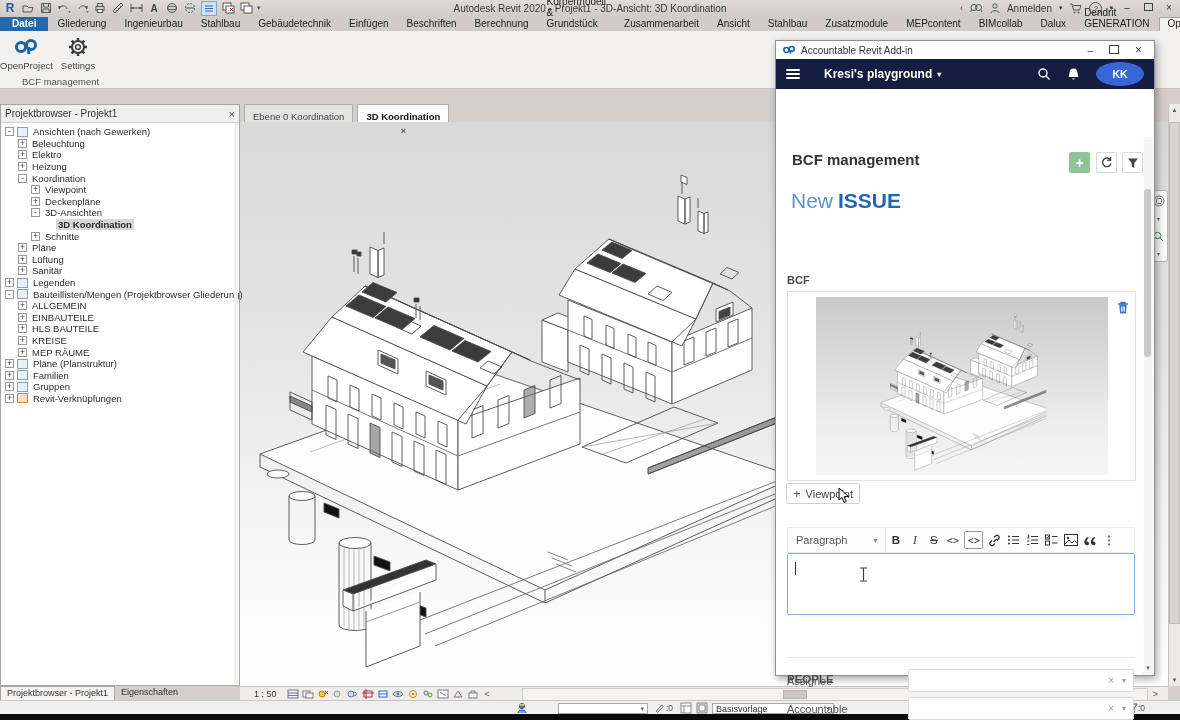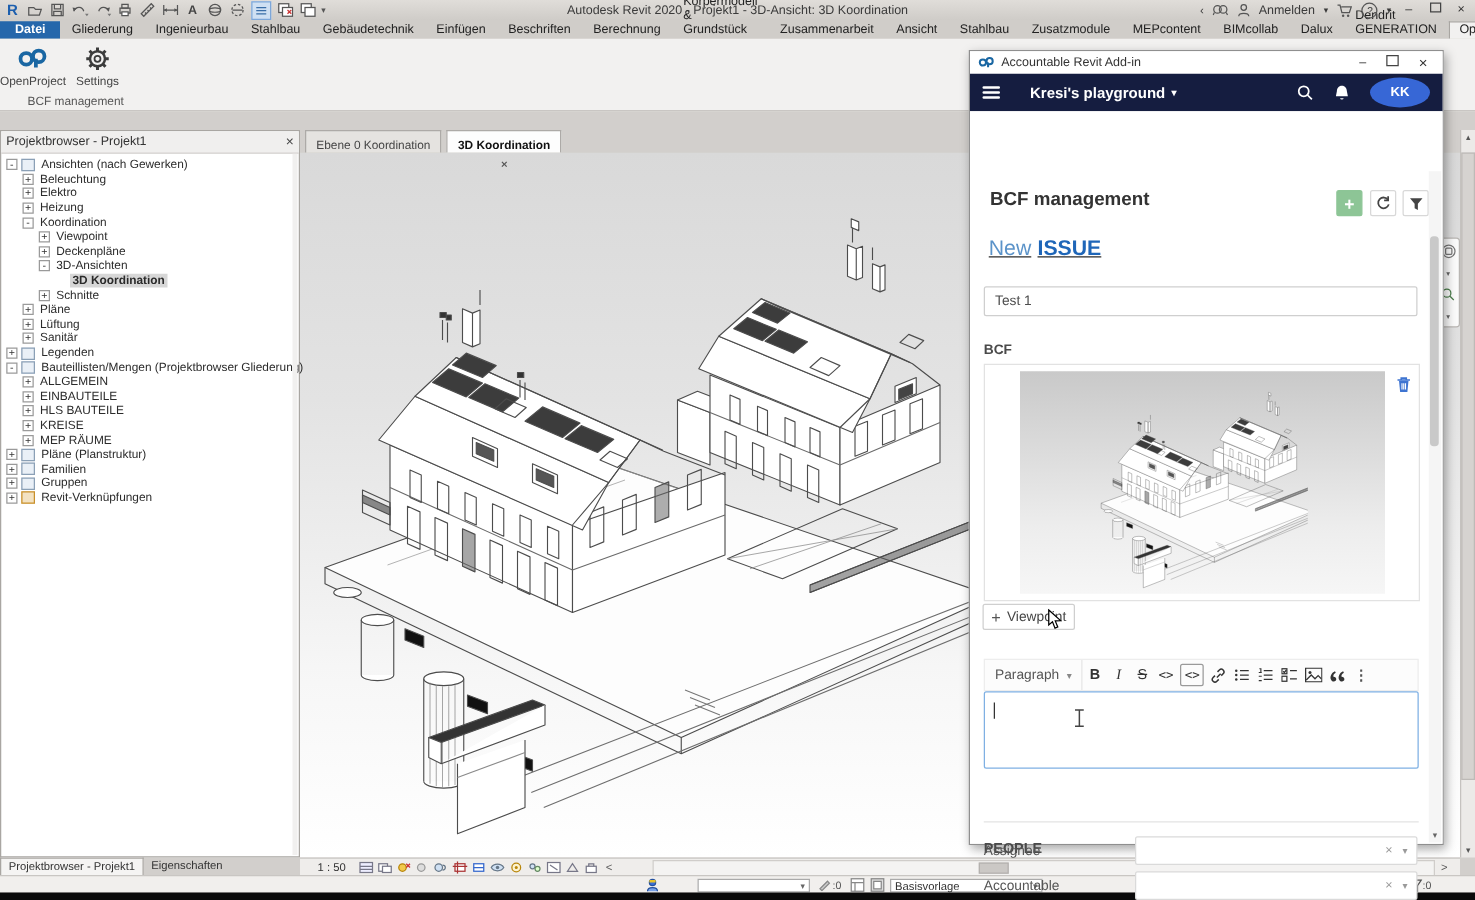--- a/index.html
+++ b/index.html
@@ -80,34 +80,34 @@
   .hambox i{height:2px;background:#fff;border-radius:1px;}
   .aw-proj{font-size:12px;font-weight:bold;margin-left:14px;display:flex;align-items:center;gap:5px;}
   .aw-icons{margin-left:auto;display:flex;align-items:center;gap:16px;}
   .avatar{width:48px;height:24px;border-radius:50%;background:#3767d6;color:#fff;font-size:10.5px;font-weight:bold;
     display:flex;align-items:center;justify-content:center;}
   .aw-body{position:relative;height:586px;background:#fff;}
   .aw-h1{position:absolute;left:16px;top:62px;font-size:15px;font-weight:bold;color:#333;}
   .sqbtn{position:absolute;top:63px;width:21px;height:21px;box-sizing:border-box;border:1px solid #d8d8d8;border-radius:2px;
     background:#fff;display:flex;align-items:center;justify-content:center;}
   .sqbtn.green{background:#8dc596;border-color:#8dc596;color:#fff;font-size:14px;font-weight:bold;}
-  .newissue{position:absolute;left:15px;top:100px;font-size:17px;text-decoration:underline;}
+  .newissue{position:absolute;left:15px;top:100px;font-size:21px;}
   .newissue .n{color:#5b93c9;}
   .newissue .i{color:#1f66b8;font-weight:bold;margin-left:5px;}
   .titlein{position:absolute;left:11px;top:140px;width:347px;height:24px;box-sizing:border-box;border:1px solid #cfcfcf;
     border-radius:2px;font-family:"Liberation Sans",sans-serif;font-size:11px;color:#4d4d4d;padding:0 8px;}
   .bcflbl{position:absolute;left:11px;top:185px;font-size:11px;font-weight:bold;color:#4a4a4a;}
   .vpcard{position:absolute;left:11px;top:202px;width:349px;height:190px;border:1px solid #e2e2e2;box-sizing:border-box;background:#fff;}
   .vpimg{position:absolute;left:28px;top:5px;width:292px;height:178px;background:linear-gradient(#c9c9c9,#ededed 70%,#f6f6f6);overflow:hidden;}
   .trash{position:absolute;right:5px;top:8px;}
   .vpbtn{position:absolute;left:10px;top:394px;width:74px;height:21px;box-sizing:border-box;border:1px solid #cfcfcf;
     border-radius:2px;background:#fff;display:flex;align-items:center;justify-content:center;gap:5px;font-size:11px;color:#444;}
   .edbar{position:absolute;left:11px;top:438px;width:348px;height:26px;box-sizing:border-box;border:1px solid #ededed;
     background:#fcfcfc;display:flex;align-items:center;font-size:11.5px;color:#333;}
-  .edsel{display:flex;align-items:center;gap:6px;font-size:11px;color:#555;padding:0 8px;border-right:1px solid #e5e5e5;height:100%;}
+  .edsel{display:flex;align-items:center;gap:26px;font-size:11px;color:#555;padding:0 8px;border-right:1px solid #e5e5e5;height:100%;}
   .edic{width:19px;text-align:center;display:flex;align-items:center;justify-content:center;height:100%;}
   .edic.boxed{border:1px solid #9a9a9a;border-radius:2px;height:16px;width:17px;margin:0 2px;}
   .mono{font-family:"DejaVu Sans Mono",monospace;font-size:10px;}
   .edarea{position:absolute;left:11px;top:464px;width:348px;height:62px;box-sizing:border-box;border:1.5px solid #7fb0e3;
     border-radius:2px;background:#fff;}
   .caretline{position:absolute;left:7px;top:8px;width:1px;height:13px;background:#333;}
   .people{position:absolute;left:11px;top:584px;font-size:11.5px;font-weight:bold;color:#4a4a4a;}
   .phr{position:absolute;left:11px;top:568px;width:348px;height:1px;background:#e4e4e4;}
   .fldlbl{position:absolute;left:11px;font-size:11px;color:#555;}
   .fldsel{position:absolute;left:132px;width:226px;height:23px;box-sizing:border-box;border:1px solid #dadada;
@@ -745,21 +745,20 @@
           </svg>
         </div>
       <div class="sqbtn" style="left:346px;">
           <svg class="ic" width="12" height="12">
             <path d="M1 1.5 h10 L7.3 6 V11 L4.7 9.5 V6 Z" fill="#444"></path>
           </svg>
         </div>
       <div class="newissue">
         <span class="n">New</span><span class="i">ISSUE</span>
       </div>
-      <input class="titlein" value="Test 1" style="">
       <div class="bcflbl">BCF</div>
       <div class="vpcard">
         <div class="vpimg">
           <svg viewBox="0 0 530 560" style="width:100%;height:100%;" preserveAspectRatio="xMidYMid meet">
               <use href="#scene"></use>
             </svg>
         </div>
         <span class="trash">
             <svg class="ic" width="14" height="15">
               <path d="M2 4 h10 M5 4 V2.5 h4 V4" fill="none" stroke="#3e74d1" stroke-width="1.3"></path>

